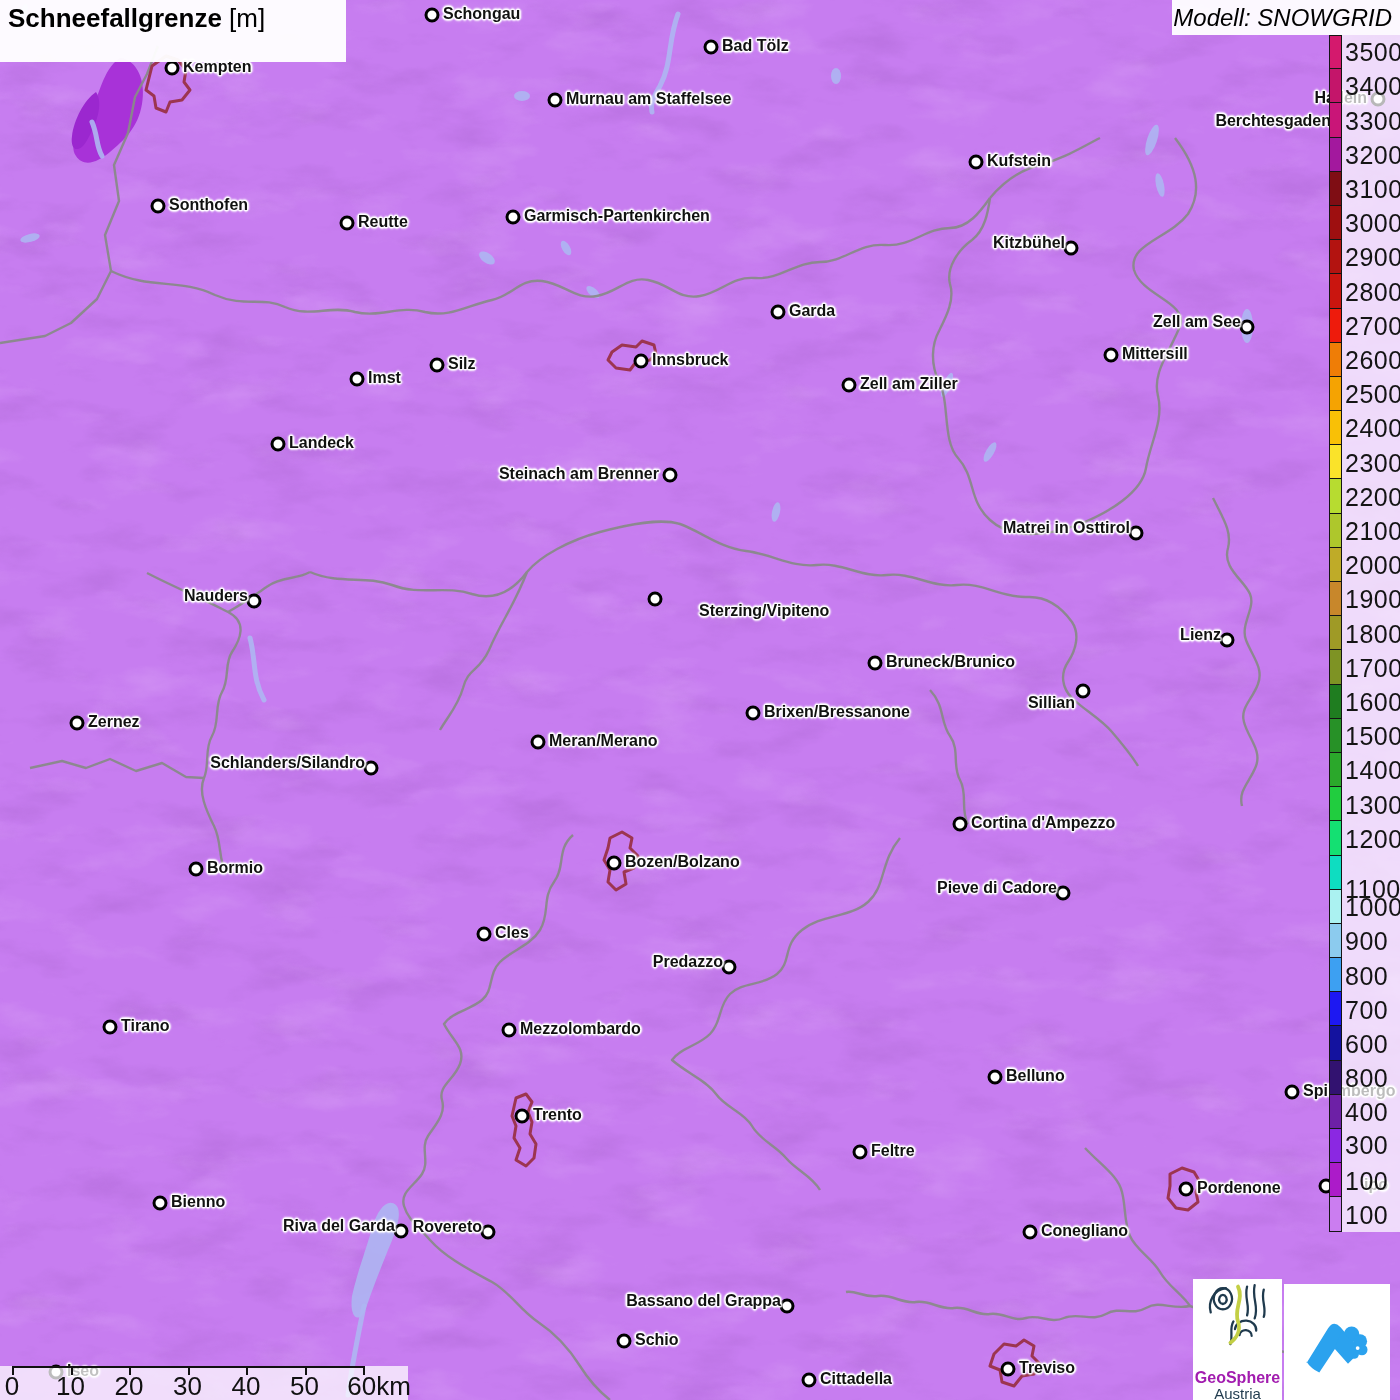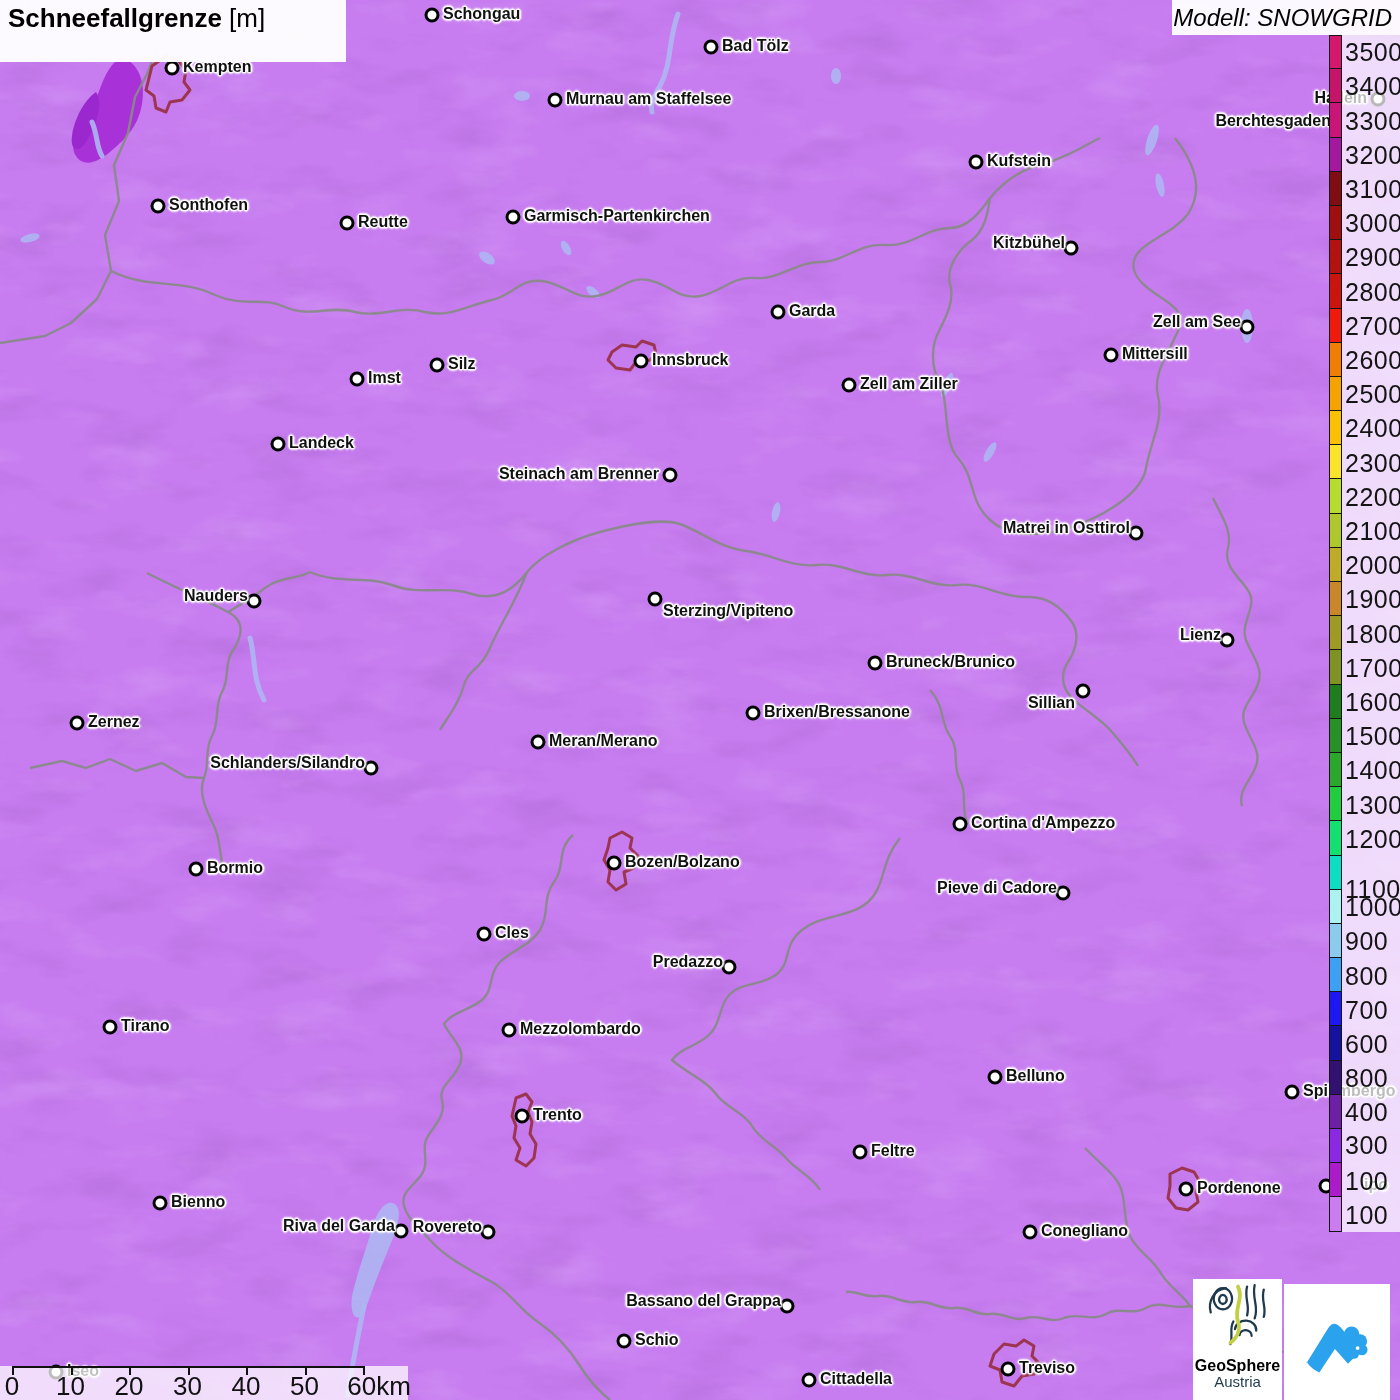--- a/index.html
+++ b/index.html
@@ -12,21 +12,21 @@
   .city{position:absolute;width:0;height:0;}
   .cmarker{position:absolute;width:9px;height:9px;border:3.5px solid #000;
            border-radius:50%;background:#fff;transform:translate(-50%,-50%);}
   .clabel{position:absolute;white-space:nowrap;font-weight:bold;font-size:16px;color:#111;
           text-shadow:-2px 0 2px #fff,2px 0 2px #fff,0 -2px 2px #fff,0 2px 2px #fff,
                       -1px -1px 1px #fff,1px 1px 1px #fff,1px -1px 1px #fff,-1px 1px 1px #fff;}
   .side-right{transform:translate(11px,-54%);}
   .side-left{transform:translate(calc(-100% - 11px),-54%);}
   .side-above-left{transform:translate(calc(-100% - 6px),-78%);padding-left:28px;}
   .side-below-left{transform:translate(calc(-100% - 8px),18%);}
-  .side-below-right{transform:translate(8px,18%);}
+  .side-below-right{transform:translate(8px,18%);margin-left:36px;}
 
   
   .titlebox{position:absolute;left:0;top:0;width:346px;height:62px;background:rgba(255,255,255,0.96);
             padding:4px 10px 0 8px;box-sizing:border-box;z-index:30;}
   .titlebox .l1{font-size:26px;font-weight:bold;color:#000;line-height:28px;}
   .titlebox .l1 .unit{font-weight:normal;}
   .titlebox .l2{font-size:24px;font-style:italic;color:#000;line-height:27px;}
   .modelbox{position:absolute;right:0;top:0;width:228px;height:35px;background:rgba(255,255,255,0.95);
             z-index:30;display:flex;align-items:center;justify-content:flex-end;padding-right:8px;
             box-sizing:border-box;font-size:24px;font-style:italic;color:#000;}
@@ -45,21 +45,21 @@
   .scalebar{position:absolute;left:0;top:1366px;width:408px;height:34px;
             background:rgba(255,255,255,0.74);z-index:25;}
   .scalebar .tick{position:absolute;top:0;width:2px;height:9px;background:#111;}
   .scalebar .tbar{position:absolute;top:0;left:12px;width:351px;height:2px;background:#111;}
   .scalebar .num{position:absolute;top:5px;transform:translateX(-50%);
                  font-size:26px;color:#111;}
 
   
   .geo-logo{position:absolute;left:1193px;top:1279px;width:89px;height:121px;background:#fff;
             z-index:26;text-align:center;}
-  .geo-logo .t1{font-size:16px;font-weight:bold;color:#000000;line-height:17px;margin-top:2px;}
+  .geo-logo .t1{font-size:16px;font-weight:bold;color:#a21caf;line-height:17px;margin-top:14px;}
   .geo-logo .t2{font-size:15px;color:#1f3a4d;line-height:16px;}
   .blue-logo{position:absolute;left:1284px;top:1284px;width:106px;height:116px;background:#fff;
              z-index:26;display:flex;align-items:center;justify-content:center;}
 </style>
 </head>
 <body>
 
 <div class="stage">
 
   <svg class="mapsvg" width="1400" height="1400" viewBox="0 0 1400 1400">

